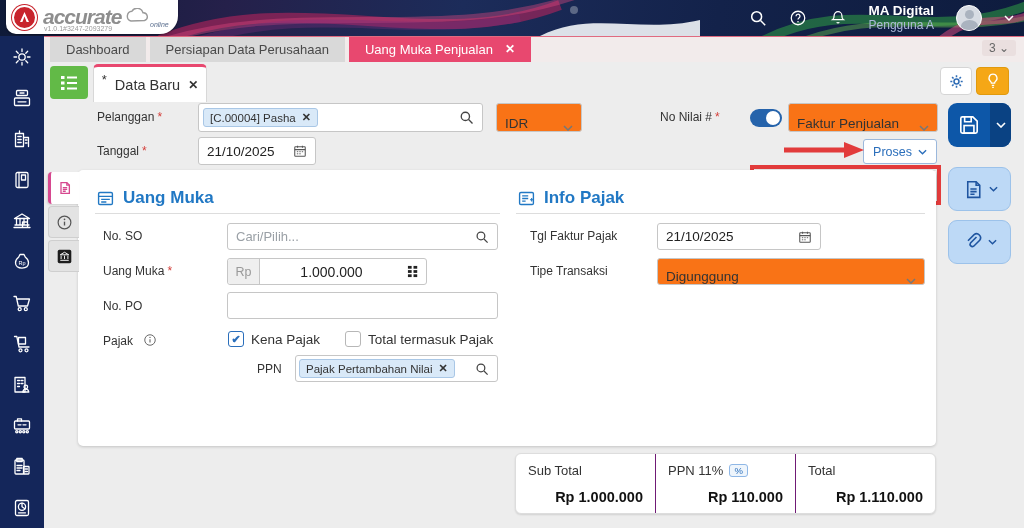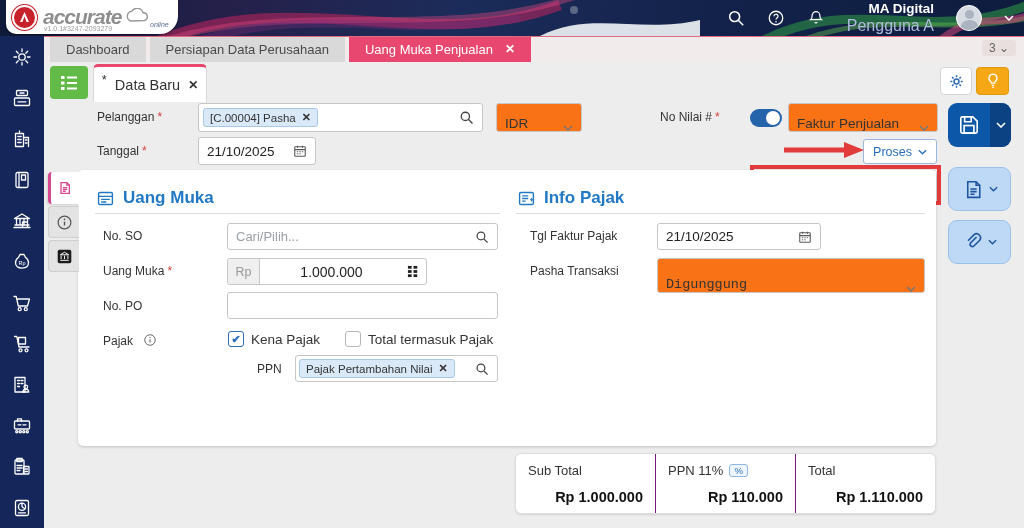--- a/index.html
+++ b/index.html
@@ -16,21 +16,21 @@
     border-radius:0 0 18px 10px; display:flex; align-items:center; padding-left:6px; box-shadow:0 1px 2px rgba(0,0,0,.4); }
   .logo-circle { width:25px; height:25px; border-radius:50%; background:#c8232c; color:#fff;
     display:flex; align-items:center; justify-content:center; font-weight:bold; font-size:15px; border:2px solid #fff; box-shadow:0 0 0 1px #c8232c; }
   .brand-word { font-size:21px; font-weight:bold; font-style:italic; color:#8e8e8e; letter-spacing:-1px; margin-left:6px; }
   .brand-sub { font-size:7px; font-style:italic; color:#5b6f8f; position:absolute; left:144px; top:21px; }
   .version { position:absolute; left:38px; top:25px; font-size:7px; color:#9a9a9a; }
   .nav-right { right:0; top:0; height:36px; display:flex; align-items:center; gap:22px; padding-right:10px; }
   .nav-ico { width:18px; height:18px; }
   .nav-user { text-align:right; line-height:1.1; }
   .nav-company { color:#fff; font-size:13.5px; font-weight:bold; }
-  .nav-username { color:#aebadc; font-size:16px; }
+  .nav-username { color:#aebadc; font-size:12px; }
   .avatar { width:26px; height:26px; border-radius:50%; background:#d7dce3; position:relative; overflow:hidden; border:1px solid #fff; }
   .avatar .head { position:absolute; left:8px; top:4px; width:9px; height:9px; border-radius:50%; background:#aab3bf; }
   .avatar .bodyp { position:absolute; left:4px; top:14px; width:17px; height:12px; border-radius:50% 50% 0 0; background:#aab3bf; }
 
   
   .tabbar { left:44px; top:36px; width:980px; height:26px; background:#f2ebeb; border-top:1px solid #e06a80; display:flex; align-items:flex-end; padding-left:6px; }
   .wtab { height:25px; line-height:25px; padding:0 16px; background:#d9d9d9; color:#4a4a4a; font-size:13px; margin-right:4px; white-space:nowrap; }
   .wtab.active { background:#e8486f; color:#fff; display:flex; align-items:center; gap:12px; }
   .wtab .tclose { font-size:12px; font-weight:bold; }
   .tab-counter { position:absolute; right:8px; top:40px; font-size:12px; color:#666; background:#eadfdf; padding:1px 7px; border-radius:3px; }
@@ -458,22 +458,22 @@
   <span class="abs lbl" style="left:530px; top:229px;">Tgl Faktur Pajak</span>
   <div class="abs inp" style="left:657px; top:223px; width:164px; height:27px; padding:0 8px; justify-content:space-between; font-size:13.5px; color:#222;">
     <span>21/10/2025</span>
     <svg width="14" height="14" viewBox="0 0 20 20">
         <rect x="2.5" y="4" width="15" height="13.5" rx="1" stroke="#555" stroke-width="1.5" fill="none"></rect>
         <path d="M2.5 8h15M6.5 2.5v3M13.5 2.5v3" stroke="#555" stroke-width="1.5"></path>
         <path d="M5.5 11h2M9 11h2M12.5 11h2M5.5 14h2M9 14h2" stroke="#555" stroke-width="1.3"></path>
       </svg>
   </div>
 
-  <span class="abs lbl" style="left:530px; top:264px;">Pasha Transaksi</span>
-  <div class="abs selbox" style="left:657px; top:258px; width:268px; height:35px;font-family:Liberation Mono, monospace;">
+  <span class="abs lbl" style="left:530px; top:264px;">Tipe Transaksi</span>
+  <div class="abs selbox" style="left:657px; top:258px; width:268px; height:27px;">
     <span>Digunggung</span>
     <svg width="10" height="6" viewBox="0 0 10 6">
         <path d="M1 1 L5 5 L9 1" stroke="#777" stroke-width="1.5" fill="none"></path>
       </svg>
   </div>
 
   <div class="abs totals">
     <div class="tot-cell">
       <span class="tot-label">Sub Total</span>
       <span class="tot-value">Rp 1.000.000</span>

